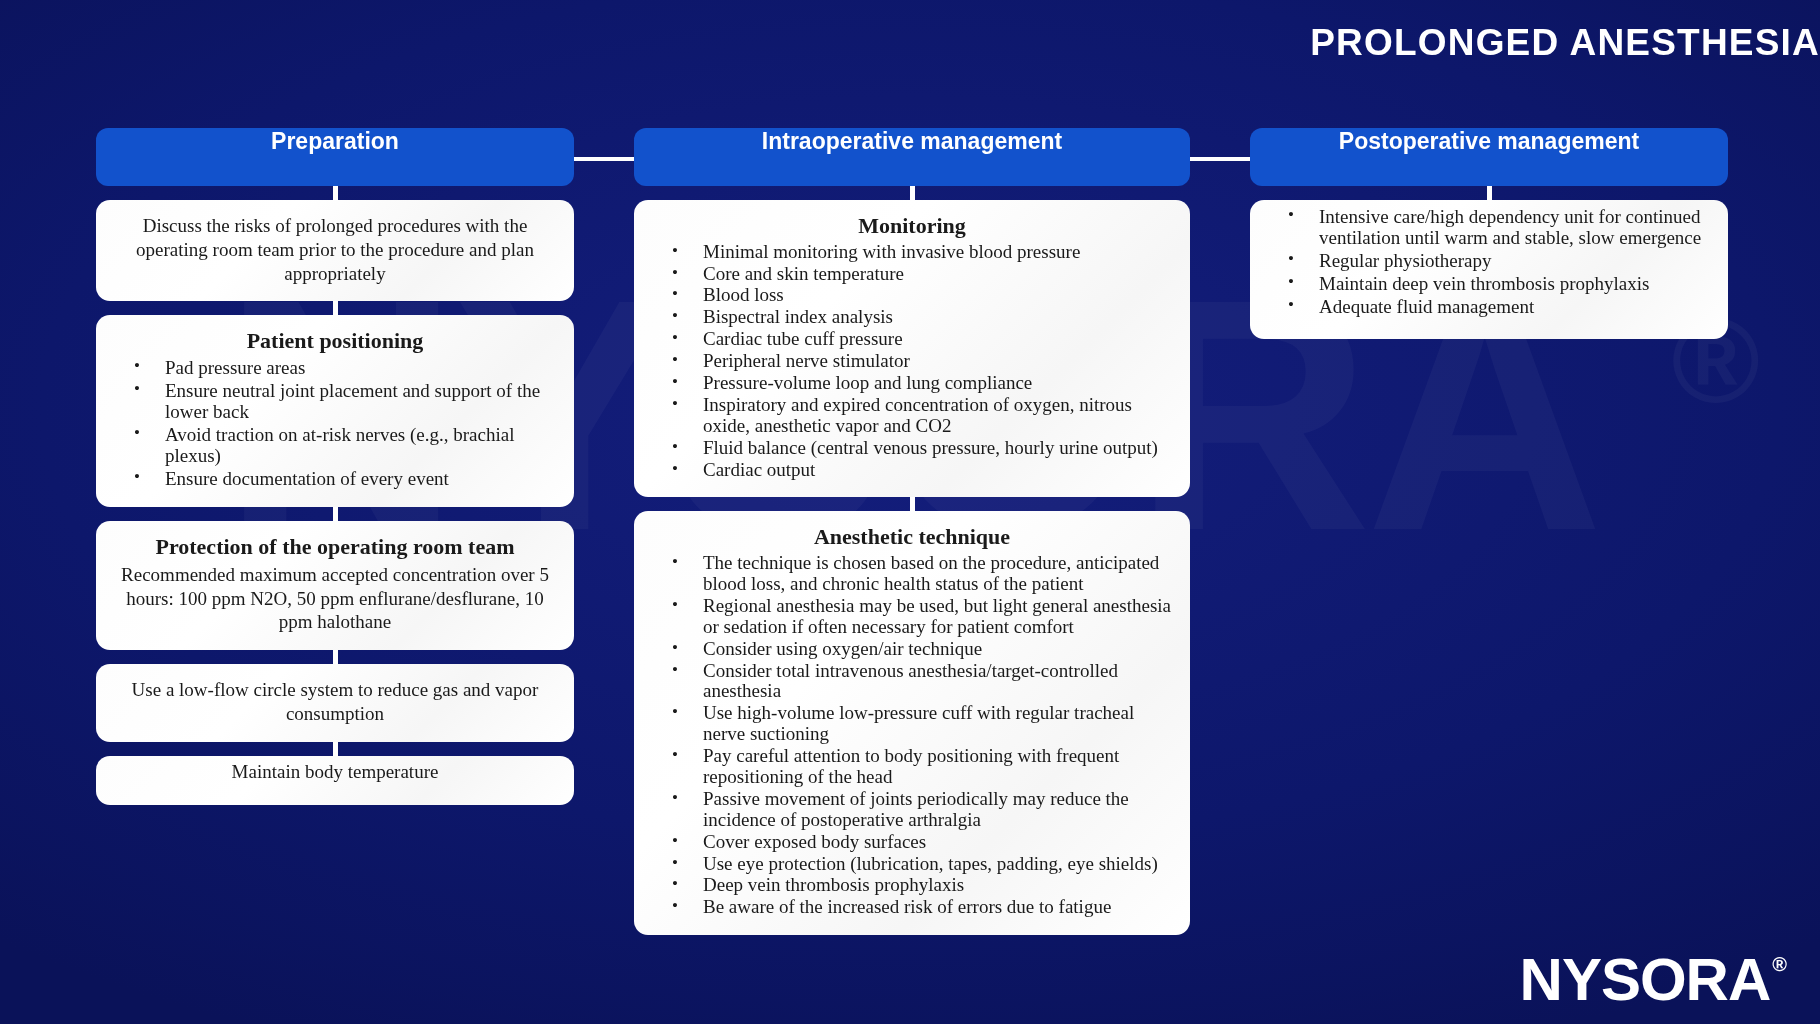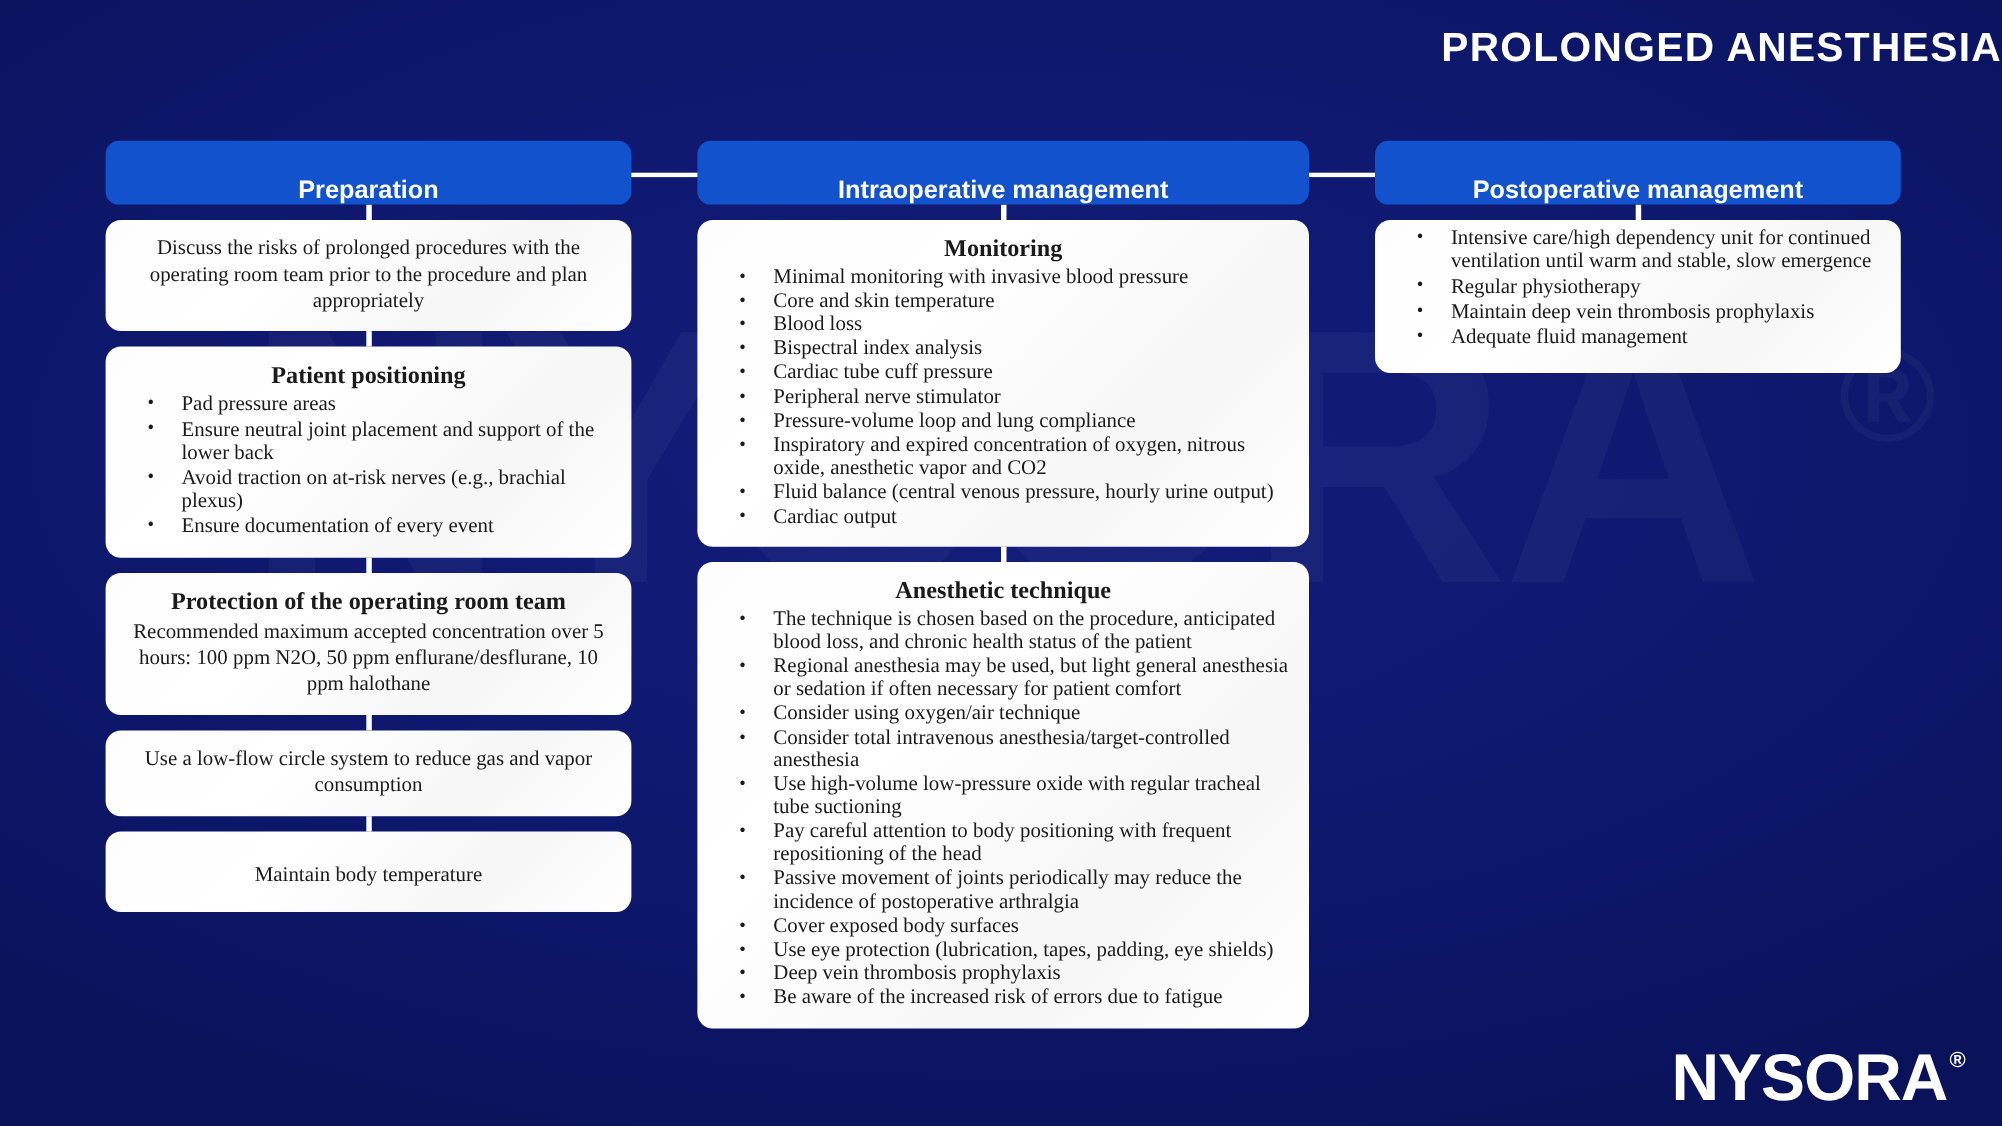--- a/index.html
+++ b/index.html
@@ -71,21 +71,21 @@
   .col-prep { width:478px; }
   .col-intra { width:556px; }
   .col-post { width:478px; }
 
   
   .col-header {
     background:#1252cc;
     border-radius:12px;
     height:58px;
     display:flex;
-    align-items:flex-end;
+    align-items:flex-start;
     justify-content:center;
     color:#ffffff;
     font-size:23px;
     font-weight:bold;
     position:relative;
     z-index:4;
   }
 
   
   .hconn {
@@ -214,21 +214,21 @@
       <div class="card-title">Protection of the operating room team</div>
       <div class="card-text">Recommended maximum accepted concentration over 5 hours: 100 ppm N2O, 50 ppm enflurane/desflurane, 10 ppm halothane</div>
     </div>
 
     <div class="vconn"></div>
     <div class="card">
       <div class="card-text">Use a low-flow circle system to reduce gas and vapor consumption</div>
     </div>
 
     <div class="vconn"></div>
-    <div class="card" style="padding-top:28px;padding-bottom:22px;">
+    <div class="card" style="padding-top:4px;padding-bottom:22px;">
       <div class="card-text">Maintain body temperature</div>
     </div>
   </div>
 
   <div class="column col-intra">
     <div class="col-header">
       <span>Intraoperative management</span>
     </div>
 
     <div class="vconn"></div>
@@ -249,21 +249,21 @@
     </div>
 
     <div class="vconn"></div>
     <div class="card">
       <div class="card-title">Anesthetic technique</div>
       <ul class="bullets tight">
         <li>The technique is chosen based on the procedure, anticipated blood loss, and chronic health status of the patient</li>
         <li>Regional anesthesia may be used, but light general anesthesia or sedation if often necessary for patient comfort</li>
         <li>Consider using oxygen/air technique</li>
         <li>Consider total intravenous anesthesia/target-controlled anesthesia</li>
-        <li>Use high-volume low-pressure oxide with regular tracheal tube suctioning</li>
+        <li>Use high-volume low-pressure cuff with regular tracheal nerve suctioning</li>
         <li>Pay careful attention to body positioning with frequent repositioning of the head</li>
         <li>Passive movement of joints periodically may reduce the incidence of postoperative arthralgia</li>
         <li>Cover exposed body surfaces</li>
         <li>Use eye protection (lubrication, tapes, padding, eye shields)</li>
         <li>Deep vein thrombosis prophylaxis</li>
         <li>Be aware of the increased risk of errors due to fatigue</li>
       </ul>
     </div>
   </div>
 

